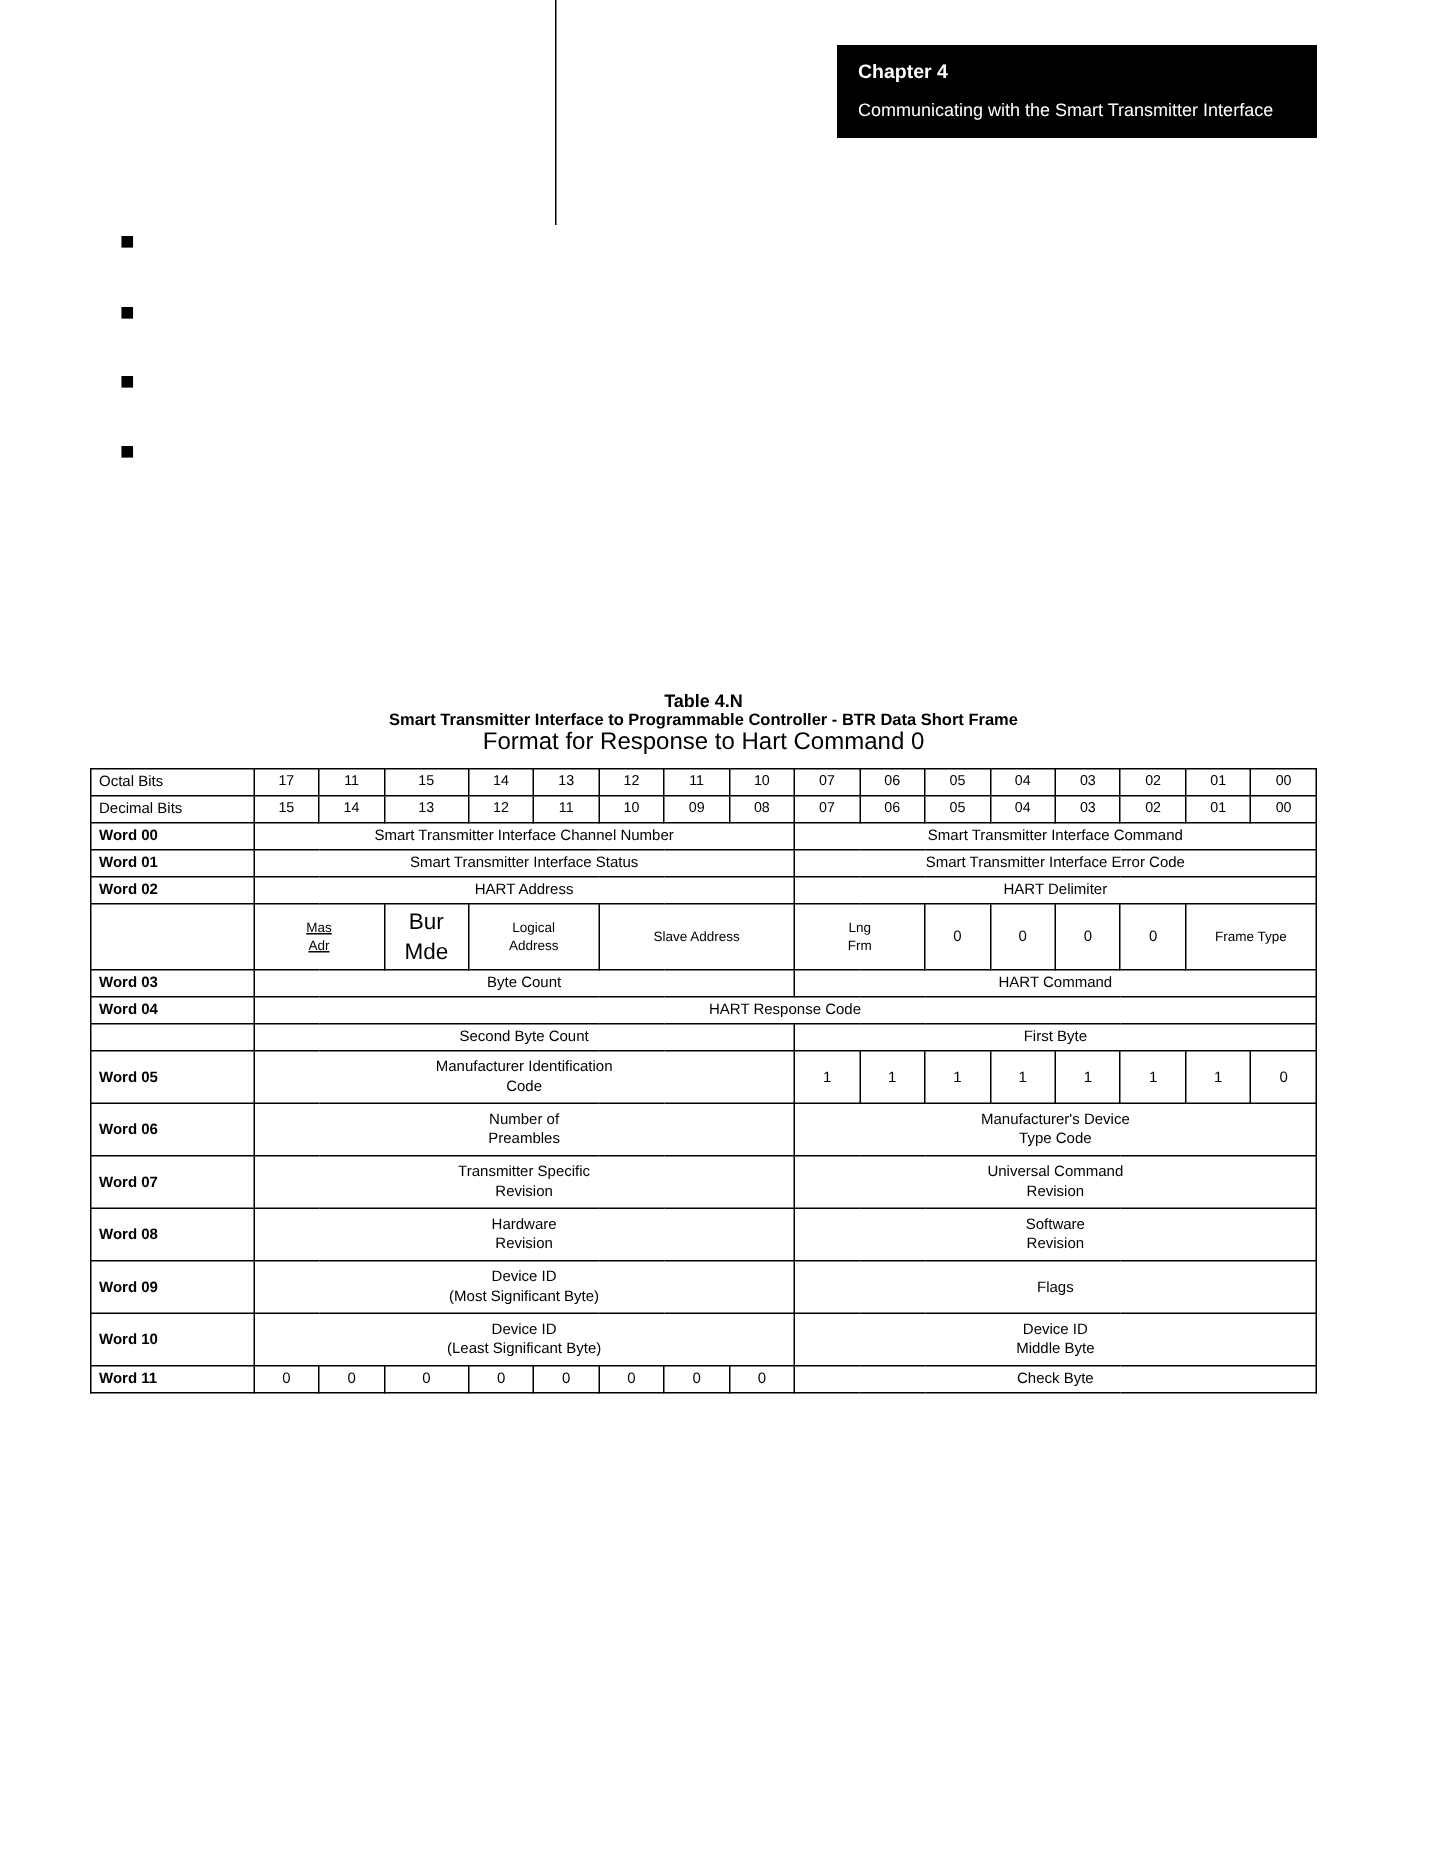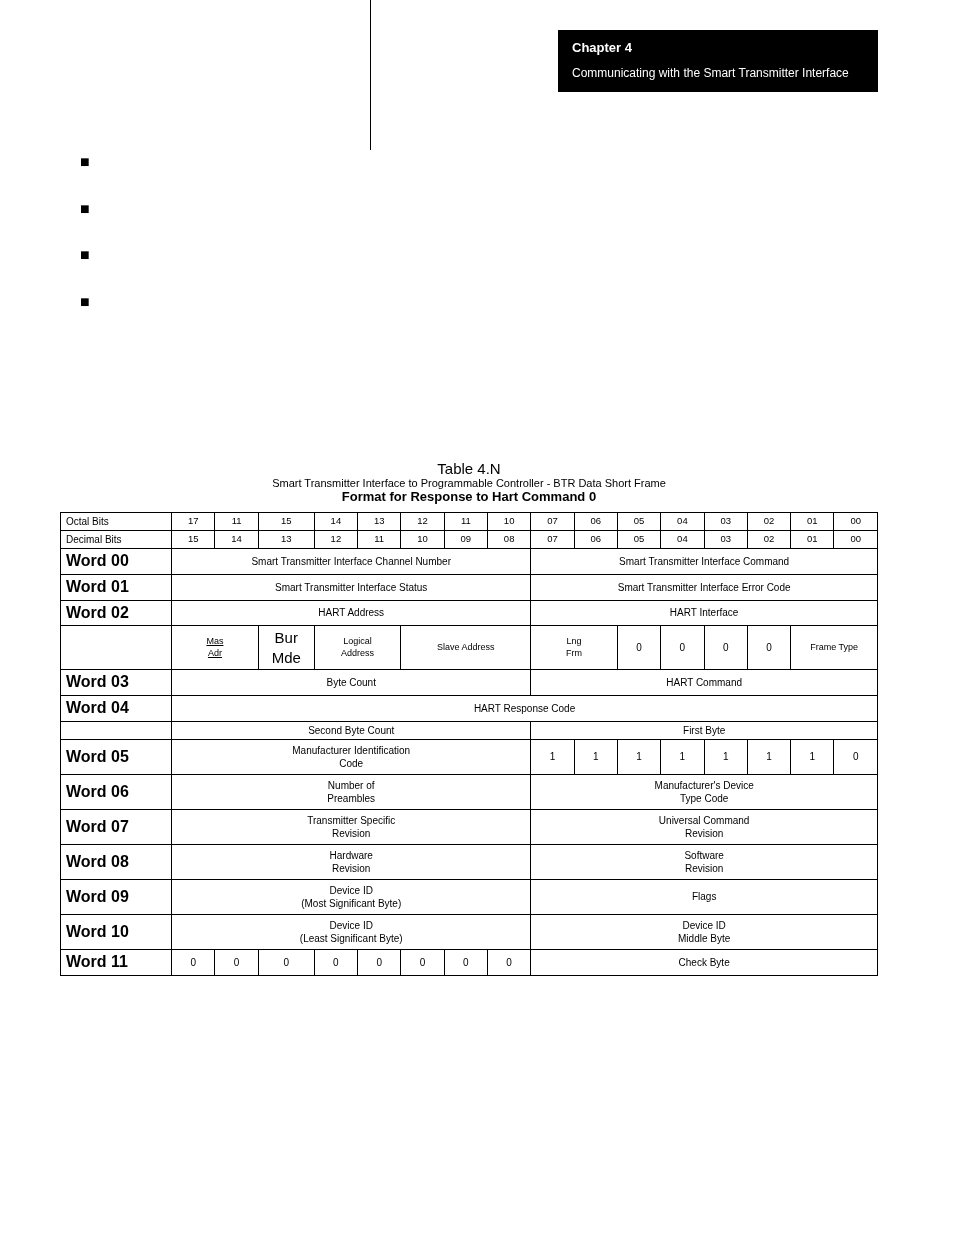--- a/index.html
+++ b/index.html
@@ -80,50 +80,50 @@
       top: 460px;
       left: 60px;
       right: 40px;
     }
 
     .table-caption {
       text-align: center;
       margin-bottom: 8px;
     }
     .table-caption .caption-line1 {
+      font-weight: bold;
+      font-size: 12px;
+    }
+    .table-caption .caption-line2 {
+      font-weight: bold;
+      font-size: 11px;
+    }
+    .table-caption .caption-line3 {
       font-weight: normal;
-      font-size: 15px;
-    }
-    .table-caption .caption-line2 {
-      font-weight: normal;
-      font-size: 11px;
-    }
-    .table-caption .caption-line3 {
-      font-weight: bold;
-      font-size: 13px;
+      font-size: 16px;
     }
 
     
     .data-table {
       width: 100%;
       border-collapse: collapse;
       font-size: 10px;
     }
 
     .data-table td, .data-table th {
       border: 1px solid #000;
       text-align: center;
       vertical-align: middle;
       padding: 2px 3px;
       line-height: 1.3;
     }
 
     .data-table .word-label {
       font-weight: bold;
-      font-size: 16px;
+      font-size: 10px;
       text-align: left;
       padding-left: 5px;
       background: #fff;
       border-right: 1px solid #000;
       white-space: nowrap;
     }
 
     .row-header td {
       font-size: 9.5px;
     }
@@ -238,21 +238,21 @@
 
         <tr>
           <td class="word-label">Word 01</td>
           <td colspan="8">Smart Transmitter Interface Status</td>
           <td colspan="8">Smart Transmitter Interface Error Code</td>
         </tr>
 
         <tr>
           <td class="word-label">Word 02</td>
           <td colspan="8">HART Address</td>
-          <td colspan="8">HART Interface</td>
+          <td colspan="8">HART Delimiter</td>
         </tr>
 
         <tr>
           <td style="border-top:none;"></td>
           <td colspan="2" style="font-size:9px;text-decoration:underline;">Mas<br>Adr</td>
           <td colspan="1" style="font-size:15px;">Bur<br>Mde</td>
           <td colspan="2" style="font-size:9px;">Logical<br>Address</td>
           <td colspan="3" style="font-size:9px;">Slave Address</td>
           <td colspan="2" style="font-size:9px;">Lng<br>Frm</td>
           <td colspan="1">0</td>

